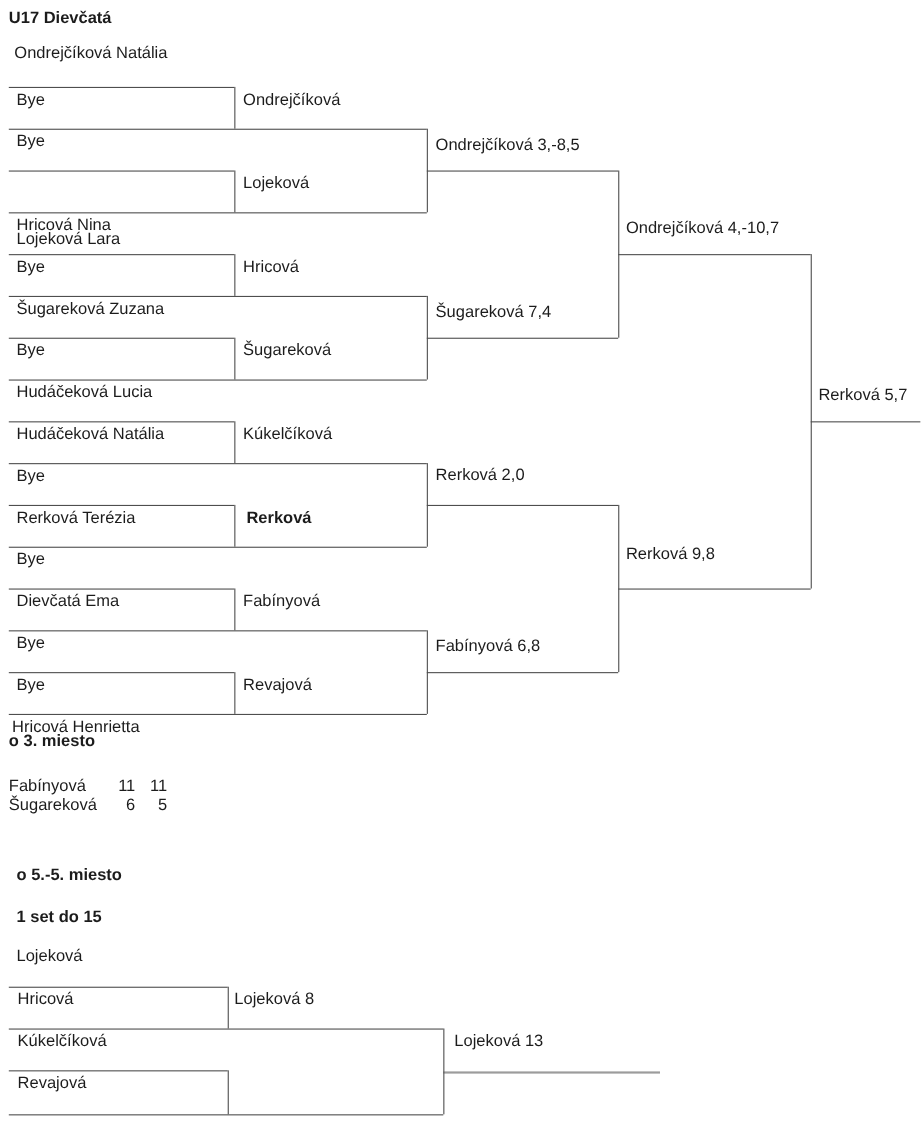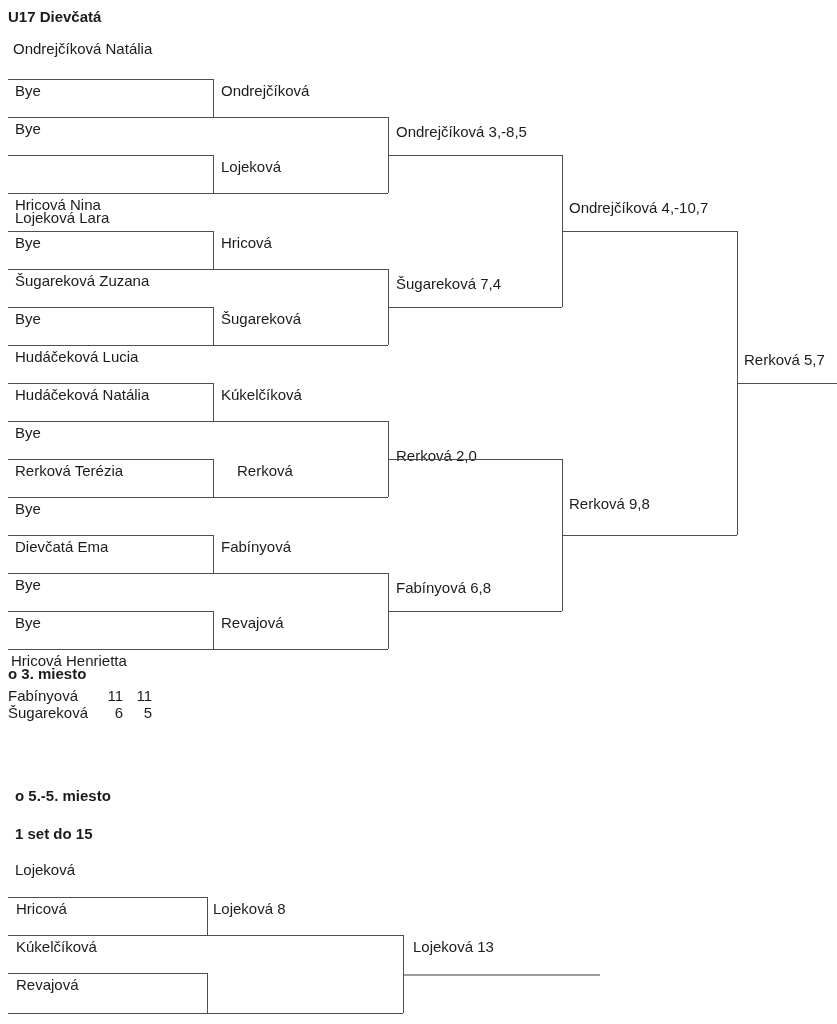--- a/index.html
+++ b/index.html
@@ -11,21 +11,21 @@
     font-size:15px;
     color:#1c1c1c;
     overflow:hidden;
   }
   .heading{position:absolute;font-weight:bold;white-space:nowrap;}
   .lbl{position:absolute;white-space:nowrap;line-height:16px;}
   .lbl.bold{font-weight:normal;}
   .hl{position:absolute;height:1px;background:#4e4e4e;}
   .hl.gray{height:2px;background:#9c9c9c;}
   .vl{position:absolute;width:1px;background:#4e4e4e;}
-  #third-place-table{position:absolute;left:8px;top:687px;}
+  #third-place-table{position:absolute;left:8px;top:706px;}
   .score-row{line-height:17px;white-space:nowrap;}
   .score-row .nm{display:inline-block;width:87px;}
   .score-row .s1{display:inline-block;width:28px;text-align:right;}
   .score-row .s2{display:inline-block;width:29px;text-align:right;}
 </style>
 </head>
 <body>
 
 <div id="page">
 
@@ -47,26 +47,26 @@
       <div class="lbl" style="left: 15px; top: 501px;">Bye</div>
       <div class="lbl" style="left: 15px; top: 539px;">Dievčatá Ema</div>
       <div class="lbl" style="left: 15px; top: 577px;">Bye</div>
       <div class="lbl" style="left: 15px; top: 615px;">Bye</div>
       <div class="lbl bold" style="left: 11px; top: 653px;">Hricová Henrietta</div>
       <div class="lbl" style="left: 221px; top: 83px;">Ondrejčíková</div>
       <div class="lbl" style="left: 221px; top: 159px;">Lojeková</div>
       <div class="lbl" style="left: 221px; top: 235px;">Hricová</div>
       <div class="lbl" style="left: 221px; top: 311px;">Šugareková</div>
       <div class="lbl" style="left: 221px; top: 387px;">Kúkelčíková</div>
-      <div class="lbl" style="left: 237px; top: 463px;">Rerková</div>
+      <div class="lbl" style="left: 224px; top: 463px; font-weight: bold;">Rerková</div>
       <div class="lbl" style="left: 221px; top: 539px;">Fabínyová</div>
       <div class="lbl" style="left: 221px; top: 615px;">Revajová</div>
       <div class="lbl" style="left: 396px; top: 124px;">Ondrejčíková 3,-8,5</div>
       <div class="lbl" style="left: 396px; top: 276px;">Šugareková 7,4</div>
-      <div class="lbl" style="left: 396px; top: 448px;">Rerková 2,0</div>
+      <div class="lbl" style="left: 396px; top: 424px;">Rerková 2,0</div>
       <div class="lbl" style="left: 396px; top: 580px;">Fabínyová 6,8</div>
       <div class="lbl" style="left: 569px; top: 200px;">Ondrejčíková 4,-10,7</div>
       <div class="lbl" style="left: 569px; top: 496px;">Rerková 9,8</div>
       <div class="lbl" style="left: 744px; top: 352px;">Rerková 5,7</div>
       <div class="hl" style="left: 8px; top: 79px; width: 205px;"></div>
       <div class="hl" style="left: 8px; top: 155px; width: 205px;"></div>
       <div class="hl" style="left: 8px; top: 231px; width: 205px;"></div>
       <div class="hl" style="left: 8px; top: 307px; width: 205px;"></div>
       <div class="hl" style="left: 8px; top: 383px; width: 205px;"></div>
       <div class="hl" style="left: 8px; top: 459px; width: 205px;"></div>

